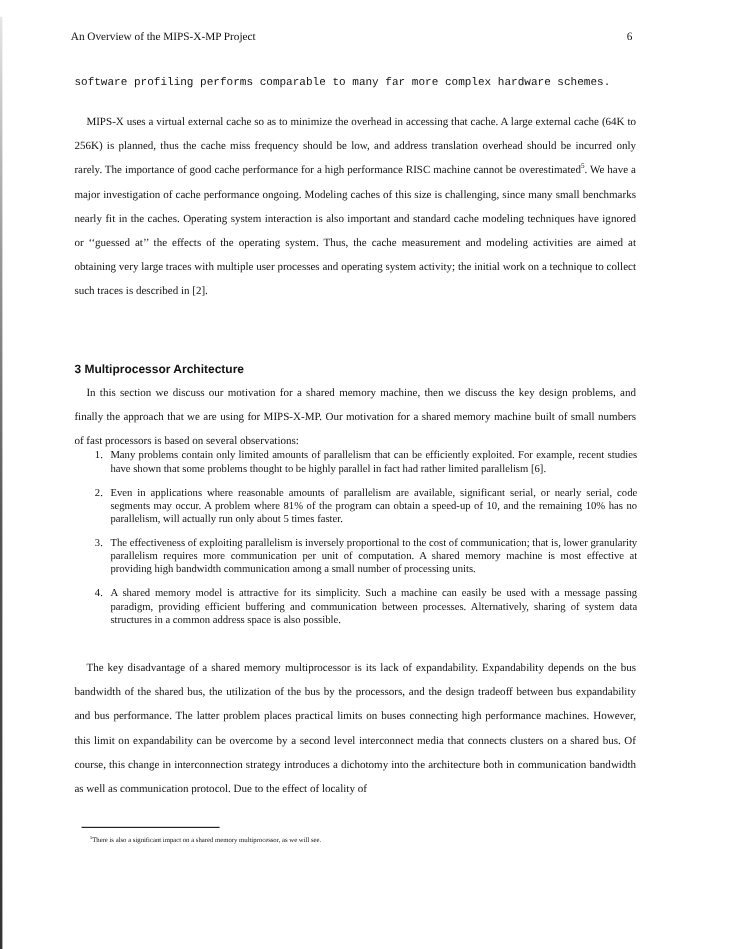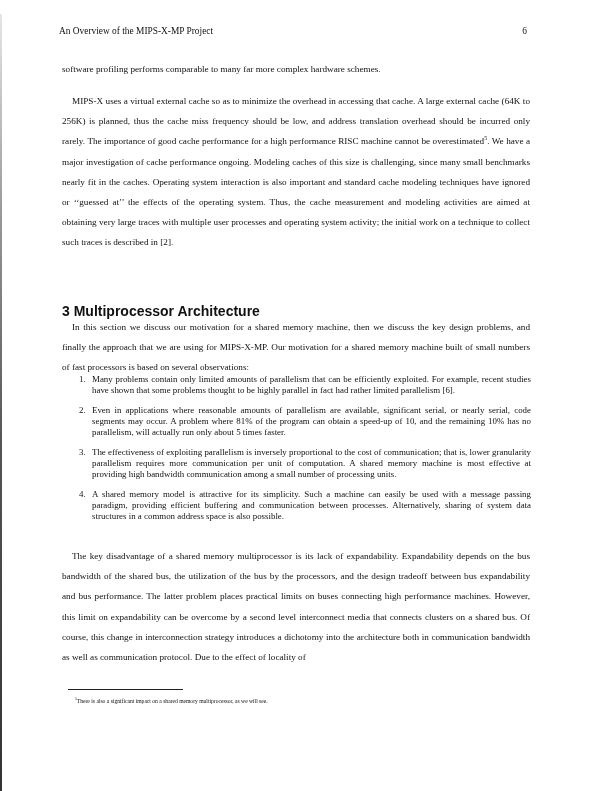--- a/index.html
+++ b/index.html
@@ -17,24 +17,24 @@
   .running-head {
     position: absolute; top: 26px; left: 59px; width: 470px;
     font-size: 9.4px; display: flex; justify-content: space-between;
   }
   .running-head .num { margin-right: 2px; }
   .p {
     position: absolute; left: 62px; width: 468px;
     font-size: 9.2px; line-height: 20.2px; text-align: justify;
   }
   .p.indent { text-indent: 10px; }
-  .p.single-line { text-align-last: left; }
+  .p.single-line { text-align-last: left; font-family: Liberation Mono, monospace; }
   .heading {
     position: absolute; left: 62px; top: 303px;
-    font-family: "Liberation Sans", sans-serif; font-weight: bold; font-size: 14px;
+    font-family: "Liberation Sans", sans-serif; font-weight: bold; font-size: 10px;
   }
   .list {
     position: absolute; left: 79px; width: 452px; top: 374px;
     margin: 0; padding: 0; list-style: none;
     font-size: 8.9px; line-height: 11px;
   }
   .list li { position: relative; padding-left: 13px; text-align: justify; margin-bottom: 9px; }
   .list li .n { position: absolute; left: 0; top: 0; }
   .fn-rule {
     position: absolute; left: 68px; top: 689px; width: 115px; height: 1px; background: #222;

